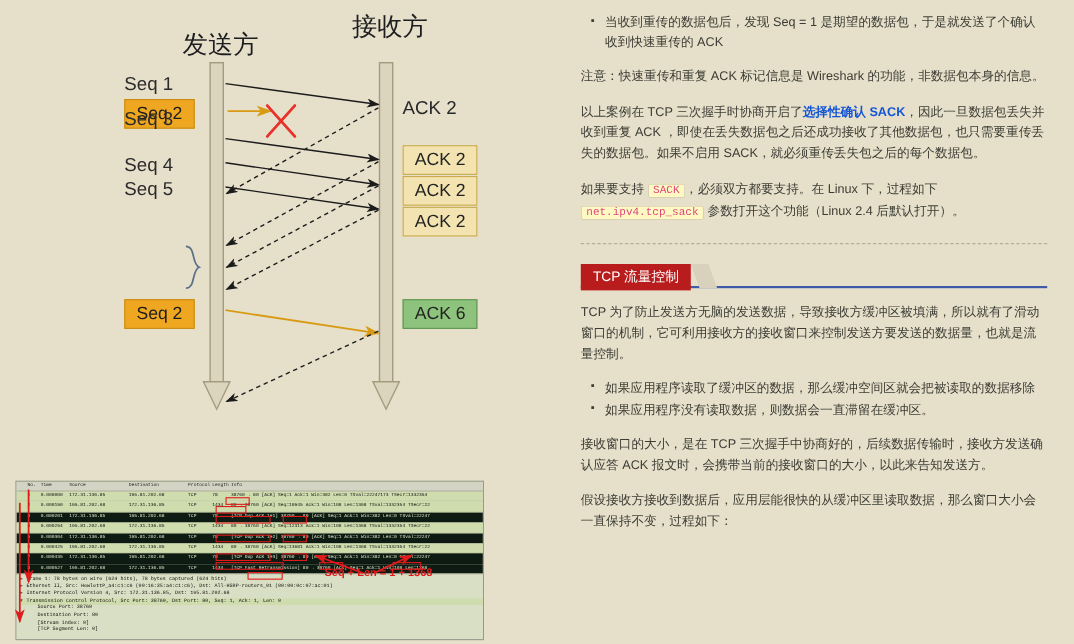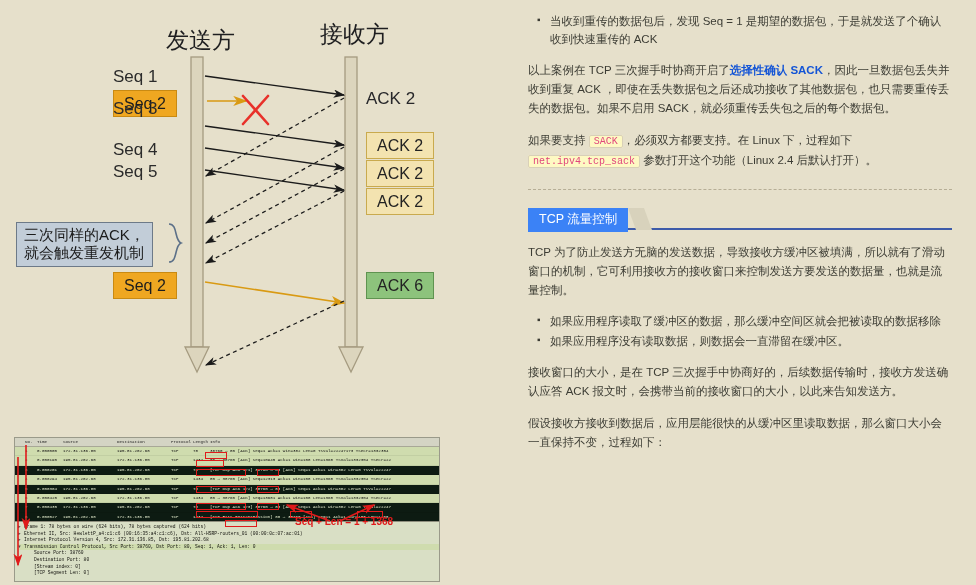--- a/index.html
+++ b/index.html
@@ -112,21 +112,21 @@
     color:#e0467c;font-family:"Liberation Mono","DejaVu Sans Mono",monospace;
     font-size:10px;padding:0px 4px;
   }
   .divider{
     margin:18px 0 0 0;border-top:1px dashed #b6ae96;height:0;
   }
   .sect-head{
     margin-top:18px;position:relative;height:22px;
   }
   .sect-head .tab{
-    display:inline-block;background:#3b82f6;color:#fff;font-size:12.5px;
+    display:inline-block;background:#b91c1c;color:#fff;font-size:12.5px;
     padding:3px 11px 4px 11px;position:relative;z-index:2;text-align:right;
   }
   .sect-head .wedge{
     position:absolute;left:0;bottom:0;width:100%;height:2px;background:#3d5ba9;
   }
   .sect-head .skew{
     position:absolute;top:0;height:100%;width:16px;
     background:#d8d2bc;transform:skewX(20deg);z-index:1;
   }
 </style>
@@ -181,40 +181,36 @@
         </g>
 
         <line x1="205" y1="282" x2="344" y2="303" stroke="#d99a13" stroke-width="1.6" fill="none" marker-end="url(#arrOrg)"></line>
 
         <line x1="344" y1="301" x2="206" y2="365" stroke="#1b1b1b" stroke-width="1.25" fill="none" stroke-dasharray="4,3.4" marker-end="url(#arrBlk)"></line>
 
         <path d="M169,224 C178,224 174,240 181,243 C174,246 178,262 169,262" fill="none" stroke="#5c7088" stroke-width="1.6"></path>
       </svg>
 
       <div class="lbl party-label" style="left:166px;top:25px;">发送方</div>
-      <div class="lbl party-label" style="left:320px;top:19px;">接收方</div>
+      <div class="lbl party-label" style="left:320px;top:9px;">接收方</div>
 
       <div class="lbl seq-lbl" style="left:113px;top:67px;">Seq 1</div>
       <div class="chip chip-orange" style="left:113px;top:90px;">Seq 2</div>
       <div class="lbl seq-lbl" style="left:113px;top:99px;text-align:right;">Seq 3</div>
       <div class="lbl seq-lbl" style="left:113px;top:140px;">Seq 4</div>
       <div class="lbl seq-lbl" style="left:113px;top:162px;">Seq 5</div>
 
       <div class="chip chip-orange" style="left:113px;top:272px;">Seq 2</div>
 
       <div class="lbl" style="left:366px;top:89px;font-size:17px;">ACK 2</div>
       <div class="chip chip-yellow" style="left:366px;top:132px;">ACK 2</div>
       <div class="chip chip-yellow" style="left:366px;top:160px;">ACK 2</div>
       <div class="chip chip-yellow" style="left:366px;top:188px;">ACK 2</div>
       <div class="chip chip-green" style="left:366px;top:272px;">ACK 6</div>
 
-      <div class="callout" style="left:16px;top:222px;">
-        <div>三次同样的ACK，</div>
-        <div>就会触发重发机制</div>
-      </div>
     </div>
 
 
     <div class="ws">
 
       <div class="ws-hdr">
         <span class="ws-c-no">No.</span>
         <span class="ws-c-time">Time</span>
         <span class="ws-c-src">Source</span>
         <span class="ws-c-dst">Destination</span>
@@ -357,20 +353,21 @@
 
   </div>
 
   <div class="right-col">
     <div class="rc-inner">
 
       <ul class="bullets">
         <li>当收到重传的数据包后，发现 Seq = 1 是期望的数据包，于是就发送了个确认收到快速重传的 ACK</li>
       </ul>
 
+      <p class="para">注意：快速重传和重复 ACK 标记信息是 Wireshark 的功能，非数据包本身的信息。</p>
 
       <p class="para">
         <span>以上案例在 TCP 三次握手时协商开启了</span><a class="lnk" href="#">选择性确认 SACK</a><span>，因此一旦数据包丢失并收到重复 ACK ，即使在丢失数据包之后还成功接收了其他数据包，也只需要重传丢失的数据包。如果不启用 SACK，就必须重传丢失包之后的每个数据包。</span>
       </p>
 
       <p class="para">
         <span>如果要支持</span>
         <code class="inl">SACK</code><span>，必须双方都要支持。在 Linux 下，过程如下</span>
         <code class="inl">net.ipv4.tcp_sack</code>
         <span>参数打开这个功能（Linux 2.4 后默认打开）。</span>

